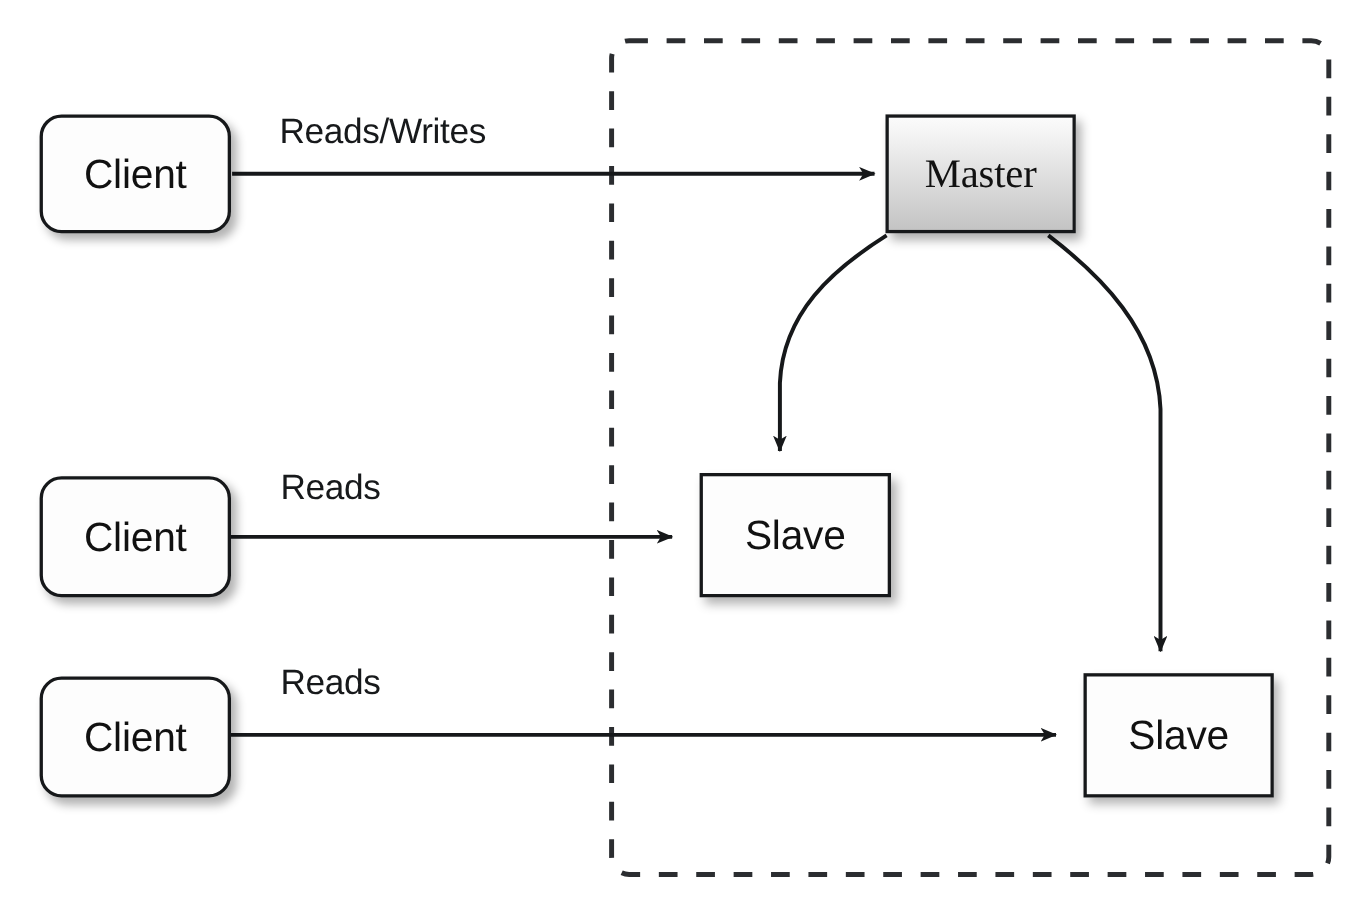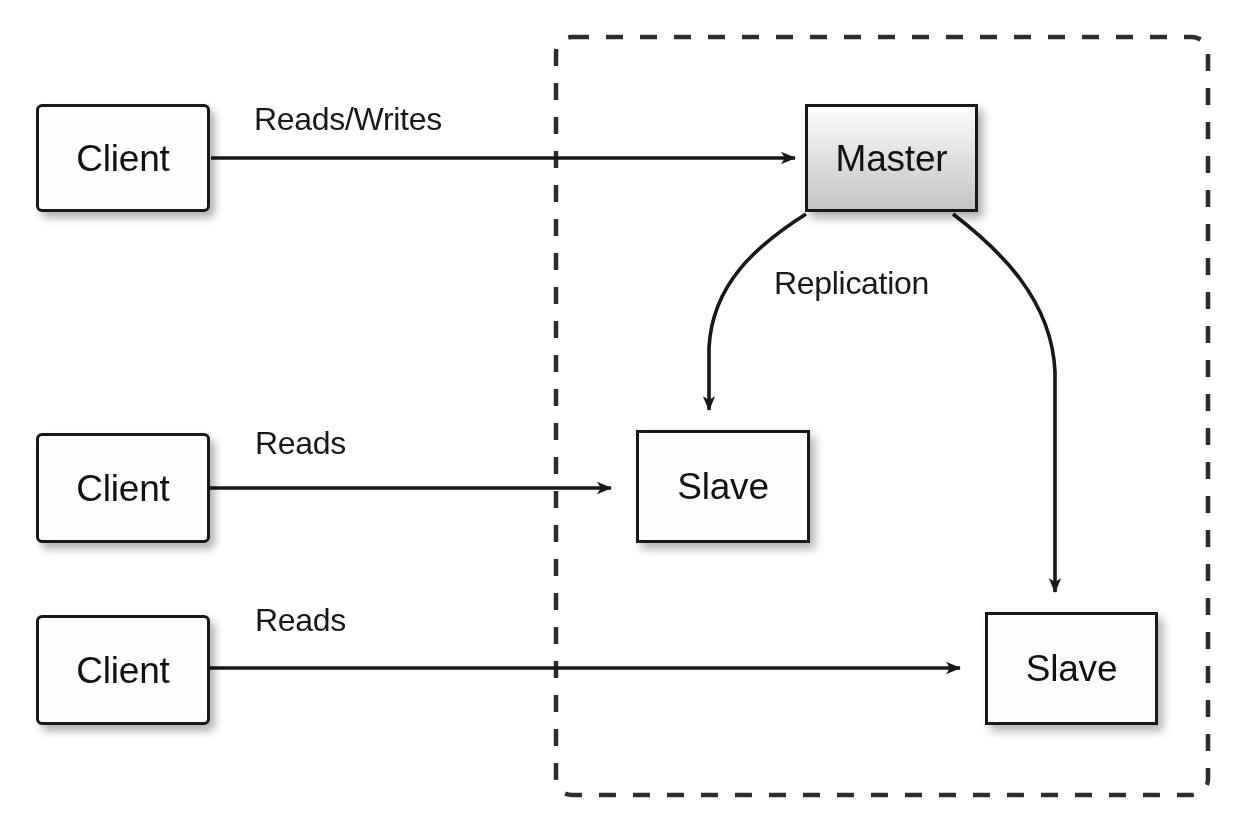--- a/index.html
+++ b/index.html
@@ -32,28 +32,29 @@
     display: flex;
     align-items: center;
     justify-content: center;
     color: #111111;
     font-size: 37px;
     line-height: 1;
     letter-spacing: -0.2px;
   }
   .node-client {
     border: 3.5px solid #16181a;
-    border-radius: 6px;
+    border-radius: 20px;
     background: #fdfdfd;
     box-shadow: 5px 6px 9px rgba(0,0,0,0.30);
   }
   .node-master {
     border: 3.5px solid #16181a;
     background: linear-gradient(to bottom, #fbfbfb 0%, #f0f0f0 22%, #d9d9d9 62%, #c4c4c4 100%);
     box-shadow: 5px 6px 9px rgba(0,0,0,0.32);
+    font-family: Liberation Serif, serif;
   }
   .node-slave {
     border: 3.5px solid #16181a;
     background: #fdfdfd;
     box-shadow: 5px 6px 9px rgba(0,0,0,0.30);
     margin-left: 15px;
   }
   .edge-label {
     position: absolute;
     color: #17191b;
@@ -117,15 +118,14 @@
   <div class="node node-slave" style="left:970px; top:612px; width:173px; height:113px;">
     <span>Slave</span>
   </div>
 
   <div class="edge-label" style="left:254px; top:103px;">Reads/Writes</div>
 
   <div class="edge-label" style="left:255px; top:427px;">Reads</div>
 
   <div class="edge-label" style="left:255px; top:604px;">Reads</div>
 
-  <div class="edge-label" style="left:774px; top:267px;">Replication</div>
 
 </div>
 
 </body></html>

